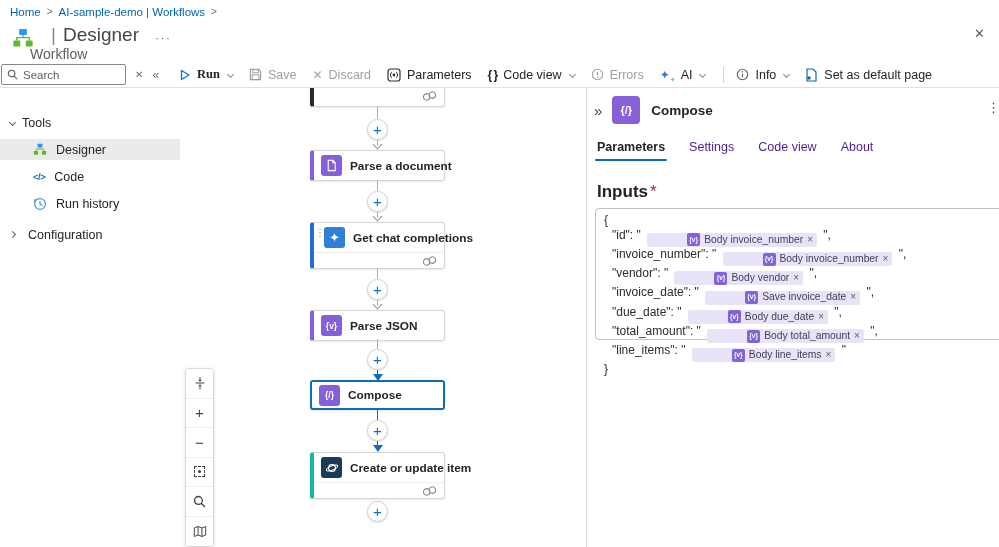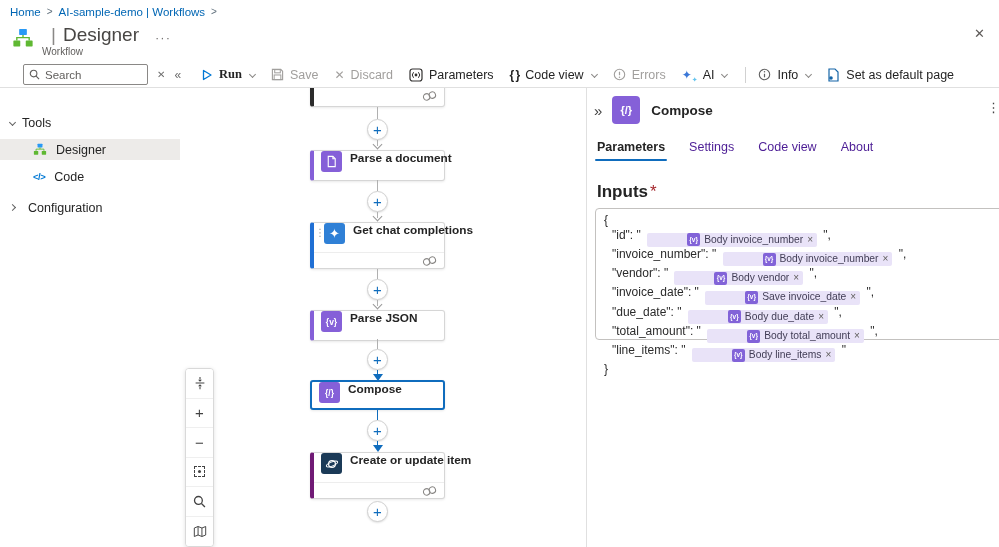--- a/index.html
+++ b/index.html
@@ -12,26 +12,26 @@
   .crumb { color:#0066b4; cursor:pointer; }
   .crumb-sep { color:#60707c; font-size:10px; }
 
   
   .titlebar { position:absolute; left:10px; top:24px; display:flex; align-items:flex-start; }
   .wf-icon { width:22px; height:22px; margin:4px 10px 0 2px; }
   .page-title { font-size:19px; font-weight:700; color:#242424; }
   .title-sep { font-size:19px; font-weight:300; color:#8a8886; margin:0 7px; }
   .title-view { font-size:19px; font-weight:400; color:#484644; }
   .title-more { font-size:13px; color:#747170; margin-left:16px; margin-top:6px; letter-spacing:1px; cursor:pointer; }
-  .subtitle { position:absolute; left:42px; top:46px; font-size:10px; color:#605e5c; }
+  .subtitle { position:absolute; left:30px; top:46px; font-size:14px; color:#605e5c; }
   .close-x { position:absolute; right:14px; top:26px; font-size:13px; color:#5d5a58; cursor:pointer; }
 
   
   .toolbar { position:absolute; left:0; top:62px; width:999px; height:26px; display:flex; align-items:center;
-     padding-left:23px; border-bottom:1px solid #e0e0e0; font-size:12.5px; white-space:nowrap; }
+     padding-left:1px; border-bottom:1px solid #e0e0e0; font-size:12.5px; white-space:nowrap; }
   .search-box { width:125px; height:21px; border:1px solid #8a8886; border-radius:2px; display:flex; align-items:center;
      padding:0 5px; gap:5px; background:#fff; }
   .search-box input { border:none; outline:none; width:90px; font-size:11.5px; font-family:"Liberation Sans",sans-serif; color:#323130; }
   .search-box input::placeholder { color:#605e5c; }
   .tb-mini { color:#6e6e6e; font-size:11px; cursor:pointer; }
   .tb-mini.clear { margin:0 9px 0 9px; font-size:10px; }
   .tb-mini.collapse { margin-right:20px; font-size:12px; }
   .tb-btn { display:flex; align-items:center; gap:6px; margin-right:16px; cursor:pointer; color:#242424; }
   .tb-btn.disabled { color:#a19f9d; cursor:default; }
   .tb-btn .lbl { font-size:12.5px; }
@@ -53,26 +53,26 @@
   .tree-item { display:flex; align-items:center; gap:9px; height:21px; padding-left:33px; cursor:pointer; }
   .tree-item.selected { background:#edebe9; }
   .tree-group { margin-bottom:2px; }
   .tree-item { margin:6px 0; }
   .tree-item.selected { margin:6px 0; }
 
   
   .canvas { position:absolute; left:180px; top:88px; width:406px; height:459px; overflow:hidden; background:#fff; }
   .card { position:absolute; left:130px; width:135px; background:#fff; border:1px solid #d6d6d6; border-radius:3px;
      box-shadow:0 1px 2.5px rgba(0,0,0,.09); cursor:pointer; }
-  .card .titlerow { height:29px; display:flex; gap:8px; padding:0 7px; position:relative; }
+  .card .titlerow { height:29px; display:flex; align-items:center; gap:8px; padding:0 7px; position:relative; }
   .card .nlabel { font-size:11.8px; font-weight:600; color:#242424; white-space:nowrap; }
   .card .linkrow { height:16px; border-top:1px solid #ededed; display:flex; justify-content:flex-end; align-items:center; padding:0 7px; }
   .accent-purple { border-left:4px solid #8560d8; }
   .accent-blue   { border-left:4px solid #1f6fd4; }
-  .accent-navy   { border-left:4px solid #701a75; }
+  .accent-navy   { border-left:4px solid #14b8a6; }
   .accent-black  { border-left:4px solid #2b2b2b; }
   .card.selected { border:2px solid #0f6cbd; }
   .nicon { width:21px; height:21px; border-radius:3px; display:flex; align-items:center; justify-content:center; flex:0 0 auto; }
   .nicon.purple { background:#8560d8; }
   .nicon.blue { background:#2f80d6; }
   .nicon.navy { background:#1b3a57; }
   .nicon .fx { color:#fff; font-size:8.5px; font-weight:700; }
   .nicon .sparkle { color:#fff; font-size:13px; }
   .drag-dots { position:absolute; left:1px; top:7px; color:#9a9a9a; font-size:10px; line-height:5px; letter-spacing:0; width:4px; }
 
@@ -244,20 +244,28 @@
           <path d="M8 5 v2 M3.5 9 V7 H12.5 V9" stroke="#5fb832" stroke-width="1" fill="none"></path>
           <rect x="1" y="9" width="5" height="4.4" fill="#5fb832" rx="0.5"></rect>
           <rect x="10" y="9" width="5" height="4.4" fill="#5fb832" rx="0.5"></rect>
         </svg>
         <span>Designer</span>
       </div>
       <div class="tree-item">
         <span class="glyph-codetag">&lt;/&gt;</span>
         <span>Code</span>
       </div>
+      <div class="tree-item">
+        <svg width="14" height="14" viewBox="0 0 14 14">
+          <circle cx="7" cy="7" r="5.4" fill="none" stroke="#3a96dd" stroke-width="1.2"></circle>
+          <path d="M7 4 v3.2 l2.4 1.4" fill="none" stroke="#3a96dd" stroke-width="1.2"></path>
+          <path d="M1.2 5 a6 6 0 0 1 2-3" fill="none" stroke="#5fb832" stroke-width="1.6"></path>
+        </svg>
+        <span>Run history</span>
+      </div>
     </div>
     <div class="tree-row" style="margin-top:10px;gap:6px;">
       <span class="chev tchev" style="transform:rotate(-45deg);"></span>
       <span>Configuration</span>
     </div>
   </div>
 
   <div class="canvas">
 
     <div class="card accent-black" style="top:-13px; height:32px;">

